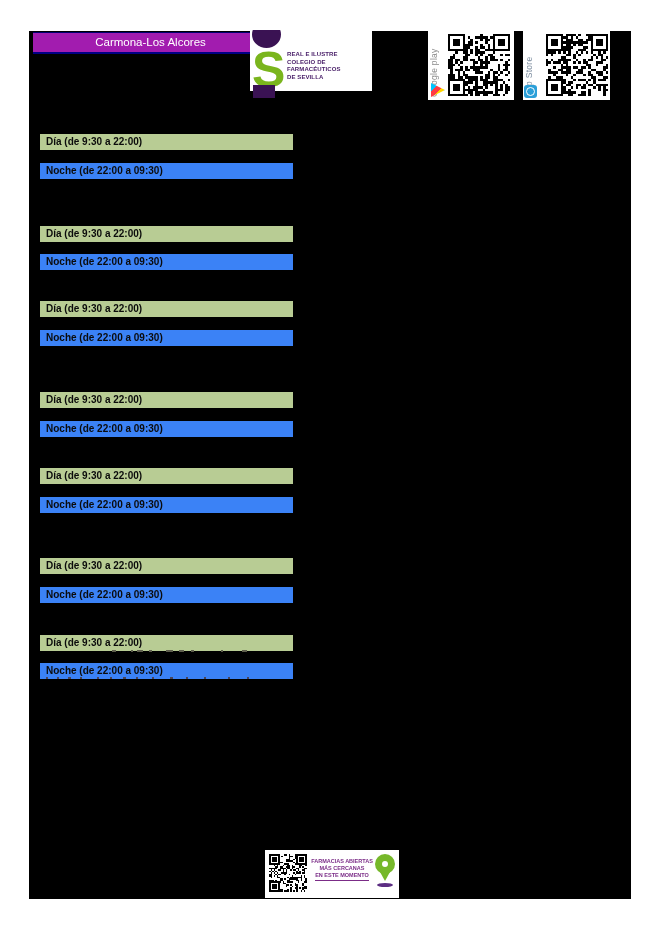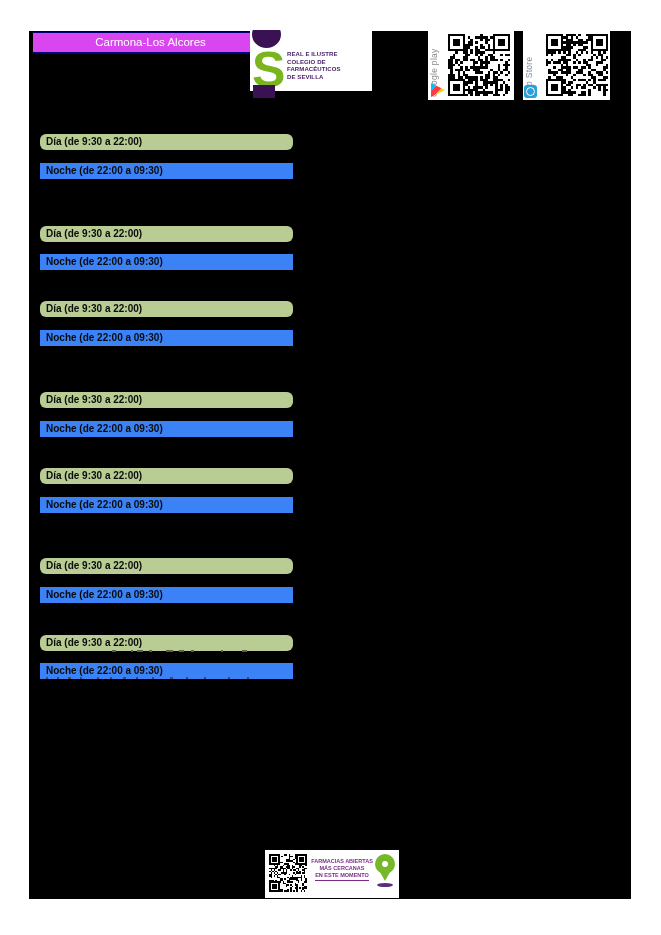--- a/index.html
+++ b/index.html
@@ -1,21 +1,21 @@
 <!DOCTYPE html>
 <html><head>
 <meta charset="utf-8">
 <style>
   html,body{margin:0;padding:0;background:#ffffff;}
   .page{position:relative;width:661px;height:935px;background:#ffffff;overflow:hidden;
         font-family:"Liberation Sans", sans-serif;}
   .canvas{position:absolute;left:29px;top:31px;width:602px;height:868px;background:#000000;}
 
   
-  .title-bar{position:absolute;left:4px;top:1px;width:235px;height:19px;background:#d946ef;
+  .title-bar{position:absolute;left:4px;top:1px;width:235px;height:19px;background:#a21caf;
              border-top:1px solid #000070;border-bottom:2px solid #000085;
              color:#ffffff;font-size:11.5px;line-height:18px;text-align:center;}
   .logo-box{position:absolute;left:221px;top:-1px;width:122px;height:61px;background:#ffffff;overflow:hidden;}
   .logo-circle{position:absolute;left:2px;top:-9px;width:29px;height:27px;border-radius:50%;background:#3a1253;}
   .logo-s{position:absolute;left:2px;top:15px;font-size:50px;line-height:1;font-weight:bold;color:#7ab51d;}
   .logo-text{position:absolute;left:37px;top:21px;font-size:6px;line-height:7.5px;font-weight:700;color:#4a2069;letter-spacing:.1px;}
   .logo-foot{position:absolute;left:224px;top:54px;width:22px;height:13px;background:#3a1253;}
 
   
   .badge{position:absolute;top:0;height:69px;background:#ffffff;}
@@ -30,21 +30,21 @@
   .qr-b{left:23px;top:3px;width:62px;height:62px;}
   .gp-triangle{position:absolute;left:3px;top:52px;width:14px;height:14px;
                background:linear-gradient(135deg,#00c4ff 0 30%,#ff3a44 30% 55%,#ffd400 55% 72%,#00e18c 72%);
                clip-path:polygon(0 0,0 100%,100% 50%);}
   .as-icon{position:absolute;left:1px;top:54px;width:13px;height:13px;border-radius:3px;background:#2b9fd8;}
   .as-icon::after{content:"";position:absolute;left:2px;top:2px;width:7px;height:7px;border:1px solid #ffffff;border-radius:50%;}
 
   
   .bar{position:absolute;left:11px;width:253px;height:16px;font-size:10px;font-weight:bold;
        color:#0b0b0b;line-height:16px;padding-left:6px;box-sizing:border-box;white-space:nowrap;overflow:hidden;}
-  .bar-day{background:#b8cc94;border-radius:6px;}
+  .bar-day{background:#b8cc94;}
   .bar-night{background:#3b82f6;}
 
   
   .footer-box{position:absolute;left:236px;top:819px;width:134px;height:48px;background:#ffffff;}
   .qr-c{left:4px;top:4px;width:38px;height:38px;}
   .footer-text{position:absolute;left:45px;top:8px;width:64px;text-align:center;
                font-size:5.5px;line-height:7px;font-weight:bold;color:#7b2c87;}
   .footer-underline{display:inline-block;border-bottom:1px solid #7b2c87;padding-bottom:1px;}
   .pin{position:absolute;left:109px;top:4px;width:22px;height:34px;}
   .pin-head{position:absolute;left:1px;top:0;width:20px;height:20px;border-radius:50%;background:#76b82a;}

